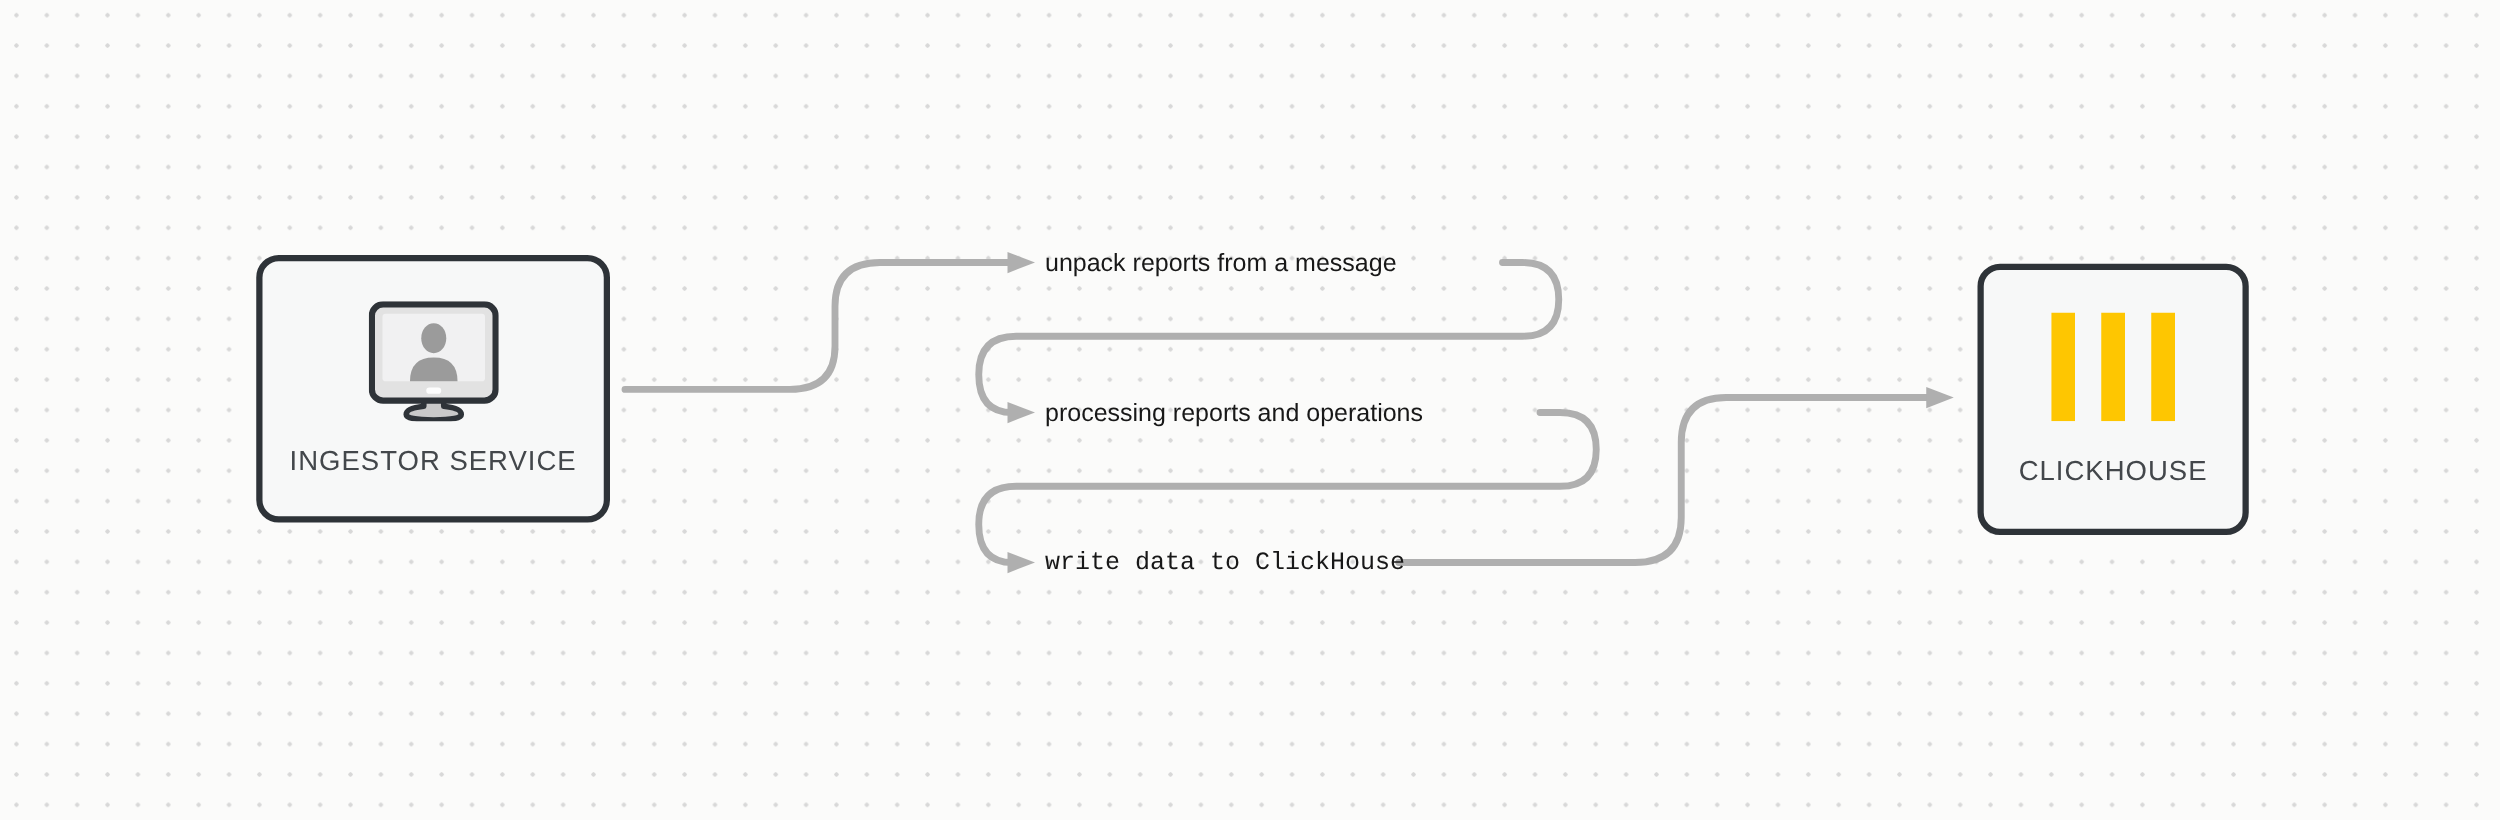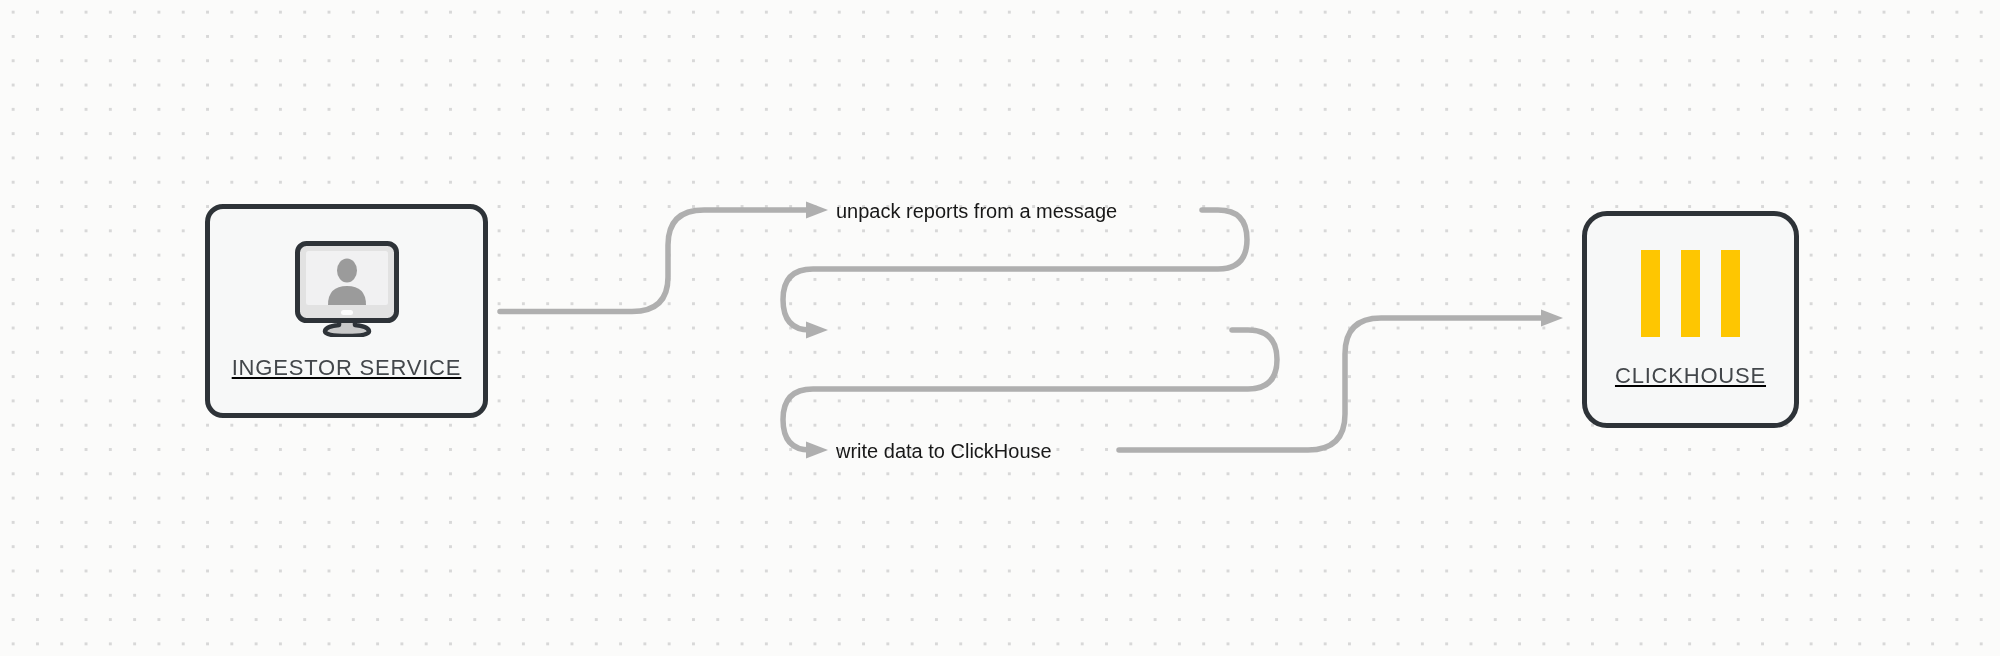--- a/index.html
+++ b/index.html
@@ -33,41 +33,40 @@
   .node {
     position: absolute;
     box-sizing: border-box;
     border: 5px solid var(--node-border, #2E3338);
     border-radius: 18px;
     background: var(--node-fill, #F7F8F8);
     display: flex;
     flex-direction: column;
     align-items: center;
     justify-content: center;
-    text-decoration: underline;
   }
   .node-label {
     font-size: 22px;
     letter-spacing: 0.8px;
     color: var(--node-label-text, #43474B);
     white-space: nowrap;
   }
   #node-ingestor { left: 205px; top: 204px; width: 283px; height: 214px; gap: 14px; }
-  #node-clickhouse { left: 1582px; top: 211px; width: 217px; height: 217px; gap: 22px; border-radius: 25px; }
+  #node-clickhouse { left: 1582px; top: 211px; width: 217px; height: 217px; gap: 22px; }
 
   .step-label {
     position: absolute;
     transform: translateY(-50%);
     font-size: 20px;
     color: var(--step-label-text, #181818);
     white-space: nowrap;
   }
   #step-label-1 { left: 836px; top: 211px; }
   #step-label-2 { left: 836px; top: 331px; }
-  #step-label-3 { left: 836px; top: 451px; }
+  #step-label-3 { left: 836px; top: 451px; font-family: Liberation Mono, monospace; }
 
   .monitor-frame { fill: #E2E2E2; stroke: var(--node-border, #2E3338); stroke-width: 5; }
   .monitor-screen { fill: #F1F1F2; }
   .monitor-person { fill: var(--icon-gray, #9B9B9B); }
   .monitor-notch { fill: #FDFDFD; }
   .monitor-stand { fill: #C9C9C9; stroke: var(--node-border, #2E3338); stroke-width: 4.5; stroke-linejoin: round; }
   .ch-bar { fill: var(--clickhouse-yellow, #FEC601); }
 </style>
 </head>
 <body>
@@ -110,15 +109,16 @@
       <svg width="99" height="87" viewBox="0 0 99 87" xmlns="http://www.w3.org/2000/svg">
         <rect class="ch-bar" x="0" y="0" width="19" height="87"></rect>
         <rect class="ch-bar" x="40" y="0" width="19" height="87"></rect>
         <rect class="ch-bar" x="80" y="0" width="19" height="87"></rect>
       </svg>
     </span>
     <span class="node-label">CLICKHOUSE</span>
   </div>
 
   <div class="step-label" id="step-label-1">unpack reports from a message</div>
+  <div class="step-label" id="step-label-2">processing reports and operations</div>
   <div class="step-label" id="step-label-3">write data to ClickHouse</div>
 
 </div>
 
 </body></html>

